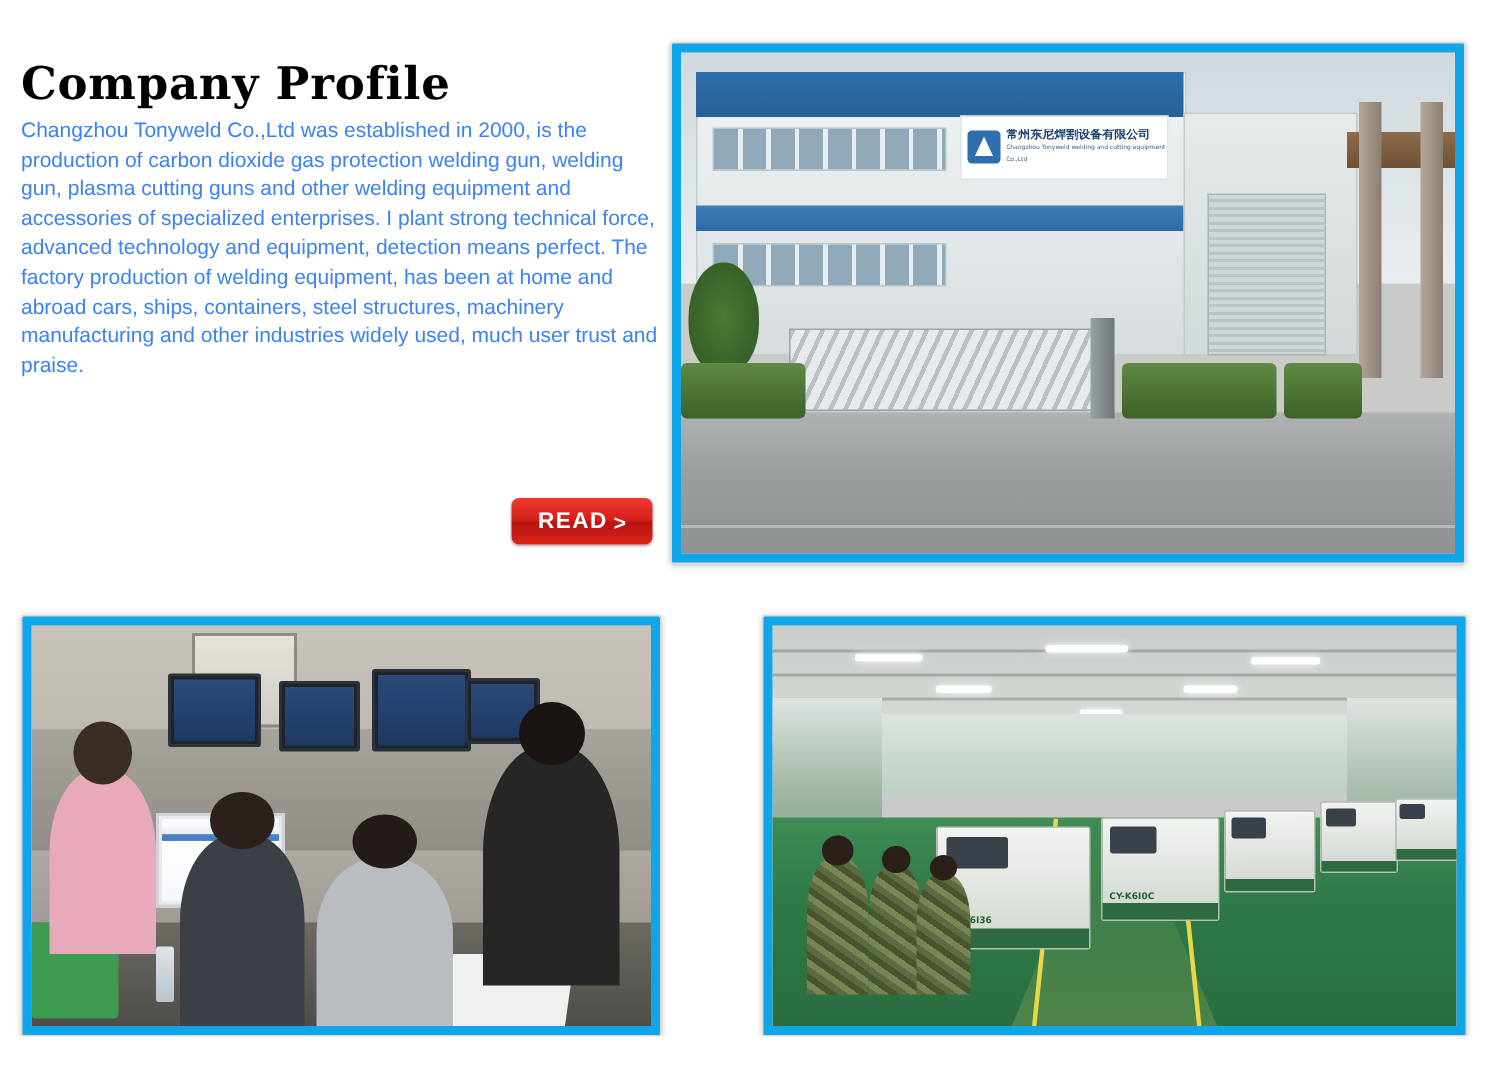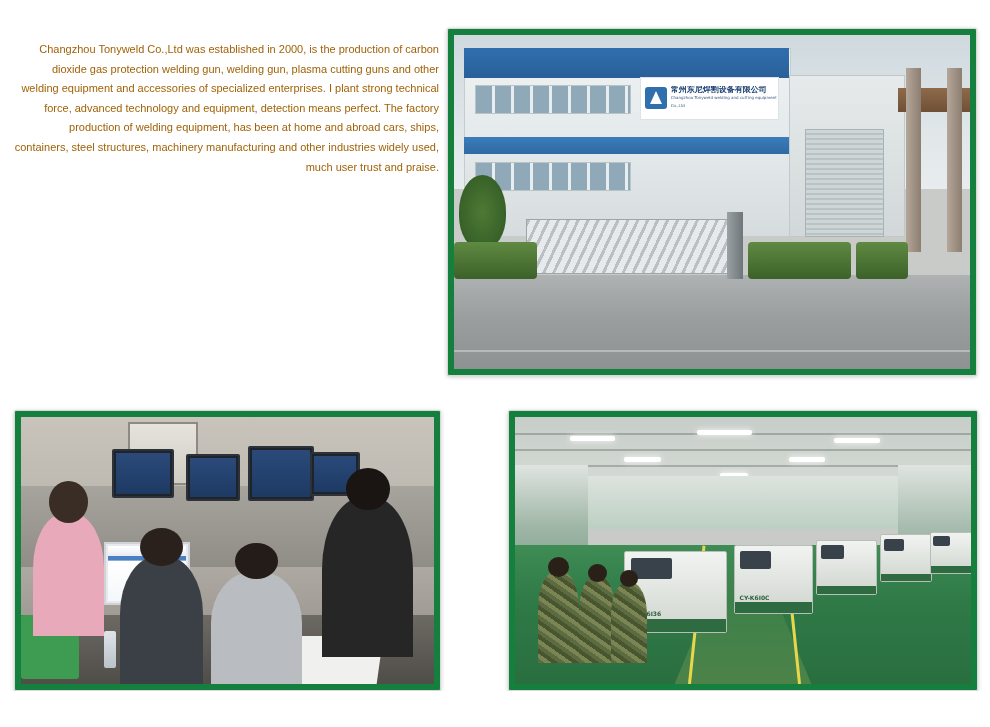--- a/index.html
+++ b/index.html
@@ -50,26 +50,26 @@
   .title-sub {
     font-family: "Liberation Sans", sans-serif;
     font-size: 23px;
     font-weight: bold;
     color: #1b4f9c;
     margin: 0 0 14px 10px;
     line-height: 1.2;
   }
 
   .body-text {
-    font-size: 11px;
+    font-size: 14px;
     line-height: 19.6px;
-    color: #a16207;
+    color: #3b82f6;
     margin: 0;
     width: 425px;
-    text-align: right;
+    text-align: left;
   }
 
   
   .read-btn {
     position: absolute;
     left: 341px;
     top: 332px;
     width: 94px;
     height: 31px;
     border-radius: 5px;
@@ -91,21 +91,21 @@
     color: #ffffff;
     font-size: 14px;
     font-weight: bold;
     margin-left: 4px;
     line-height: 1;
   }
 
   
   .frame {
     position: absolute;
-    background: #15803d;
+    background: #0ea5e9;
     border: 1px solid #d8d8d8;
     box-shadow: 0 1px 4px rgba(0,0,0,0.22);
     box-sizing: border-box;
     padding: 6px;
     border-radius: 2px;
   }
   .frame .photo {
     width: 100%;
     height: 100%;
     overflow: hidden;
@@ -382,23 +382,28 @@
   }
 </style>
 </head>
 <body>
 
 <div class="page">
 
   <div class="top-row">
 
     <div class="text-col">
+      <h1 class="title-main">Company Profile</h1>
       <p class="body-text">Changzhou  Tonyweld Co.,Ltd was established in 2000, is the production of carbon dioxide gas protection welding gun, welding gun, plasma cutting guns and other welding equipment and accessories of specialized enterprises. I plant strong technical force, advanced technology and equipment, detection means perfect. The factory production of welding equipment, has been at home and abroad cars, ships, containers, steel structures, machinery manufacturing and other industries widely used, much user trust and praise.</p>
     </div>
 
+    <div class="read-btn">
+      <span class="read-label">READ</span>
+      <span class="read-arrow">&gt;</span>
+    </div>
 
     <div class="frame frame-factory">
       <div class="photo">
         <div class="sky"></div>
         <div class="ground">
             <div class="ground-line"></div>
           </div>
 
         <div class="bld-main"></div>
         <div class="bld-blue-band"></div>

